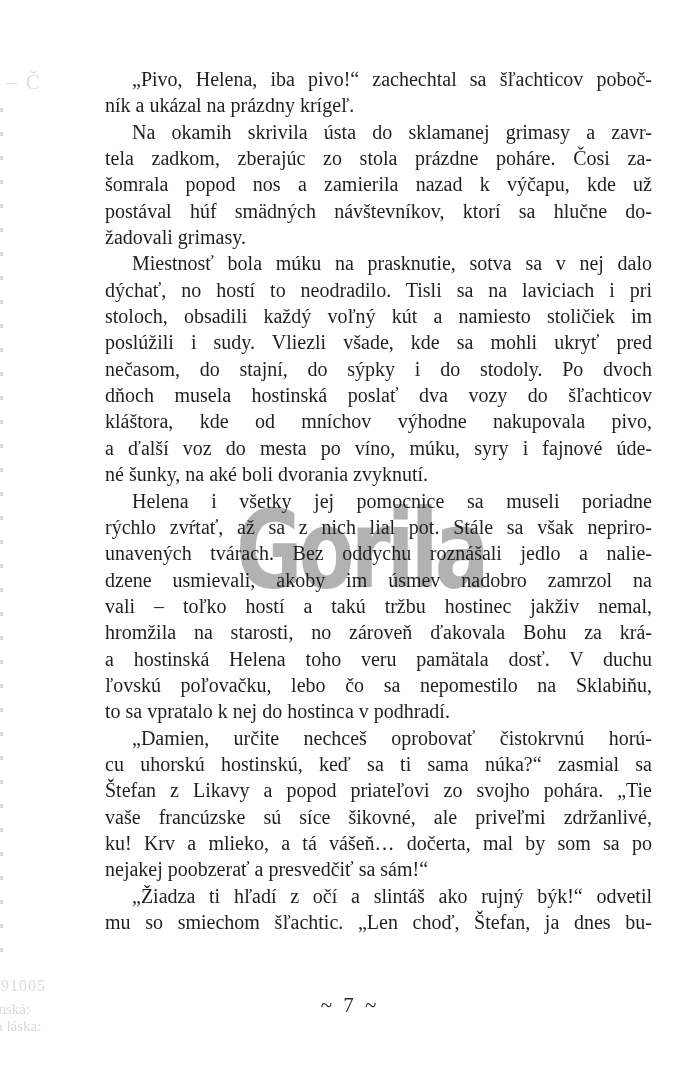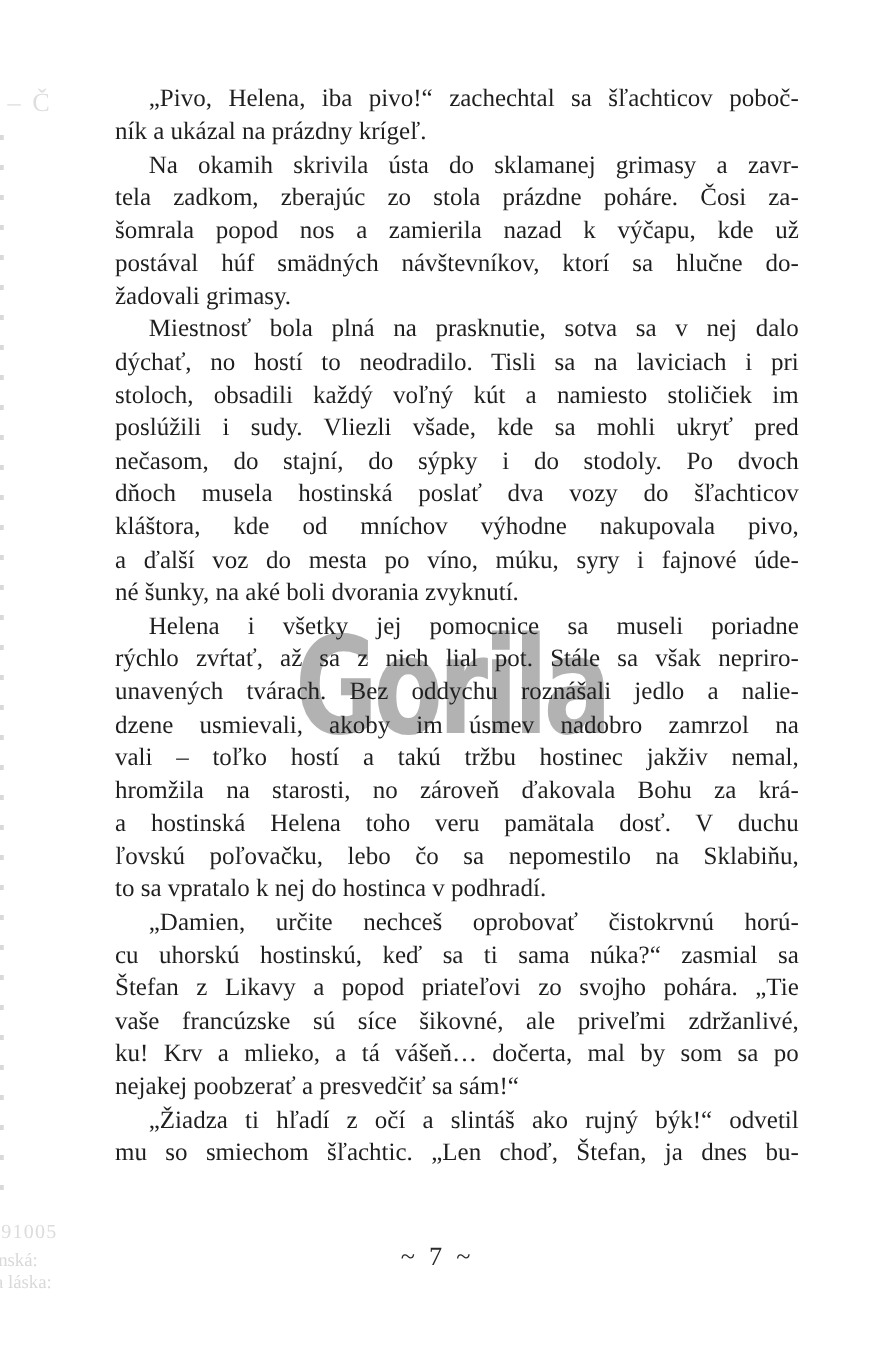--- a/index.html
+++ b/index.html
@@ -58,21 +58,21 @@
     line-height: 1;
     letter-spacing: -5px;
     transform: scaleX(0.75);
     transform-origin: left top;
     user-select: none;
   }
 
   
   .text-block {
     position: absolute;
-    left: 92px;
+    left: 105px;
     top: 66px;
     width: 547px;
     z-index: 1;
     font-size: 20px;
     color: #1f1f1f;
   }
   .line {
     height: 26.35px;
     line-height: 26.35px;
     white-space: nowrap;
@@ -109,21 +109,21 @@
 <div class="watermark" style="color: rgb(178, 178, 178);">Gorila</div>
 
 <div class="text-block" style="color: rgb(31, 31, 31);">
     <div class="line indent just">„Pivo, Helena, iba pivo!“ zachechtal sa šľachticov poboč-</div>
     <div class="line">ník a ukázal na prázdny krígeľ.</div>
     <div class="line indent just">Na okamih skrivila ústa do sklamanej grimasy a zavr-</div>
     <div class="line just">tela zadkom, zberajúc zo stola prázdne poháre. Čosi za-</div>
     <div class="line just">šomrala popod nos a zamierila nazad k výčapu, kde už</div>
     <div class="line just">postával húf smädných návštevníkov, ktorí sa hlučne do-</div>
     <div class="line">žadovali grimasy.</div>
-    <div class="line indent just">Miestnosť bola plná na prasknutie, sotva sa v nej dalo</div>
+    <div class="line indent just">Miestnosť bola múku na prasknutie, sotva sa v nej dalo</div>
     <div class="line just">dýchať, no hostí to neodradilo. Tisli sa na laviciach i pri</div>
     <div class="line just">stoloch, obsadili každý voľný kút a namiesto stoličiek im</div>
     <div class="line just">poslúžili i sudy. Vliezli všade, kde sa mohli ukryť pred</div>
     <div class="line just">nečasom, do stajní, do sýpky i do stodoly. Po dvoch</div>
     <div class="line just">dňoch musela hostinská poslať dva vozy do šľachticov</div>
     <div class="line just">kláštora, kde od mníchov výhodne nakupovala pivo,</div>
     <div class="line just">a ďalší voz do mesta po víno, múku, syry i fajnové úde-</div>
     <div class="line">né šunky, na aké boli dvorania zvyknutí.</div>
     <div class="line indent just">Helena i všetky jej pomocnice sa museli poriadne</div>
     <div class="line just">rýchlo zvŕtať, až sa z nich lial pot. Stále sa však nepriro-</div>

